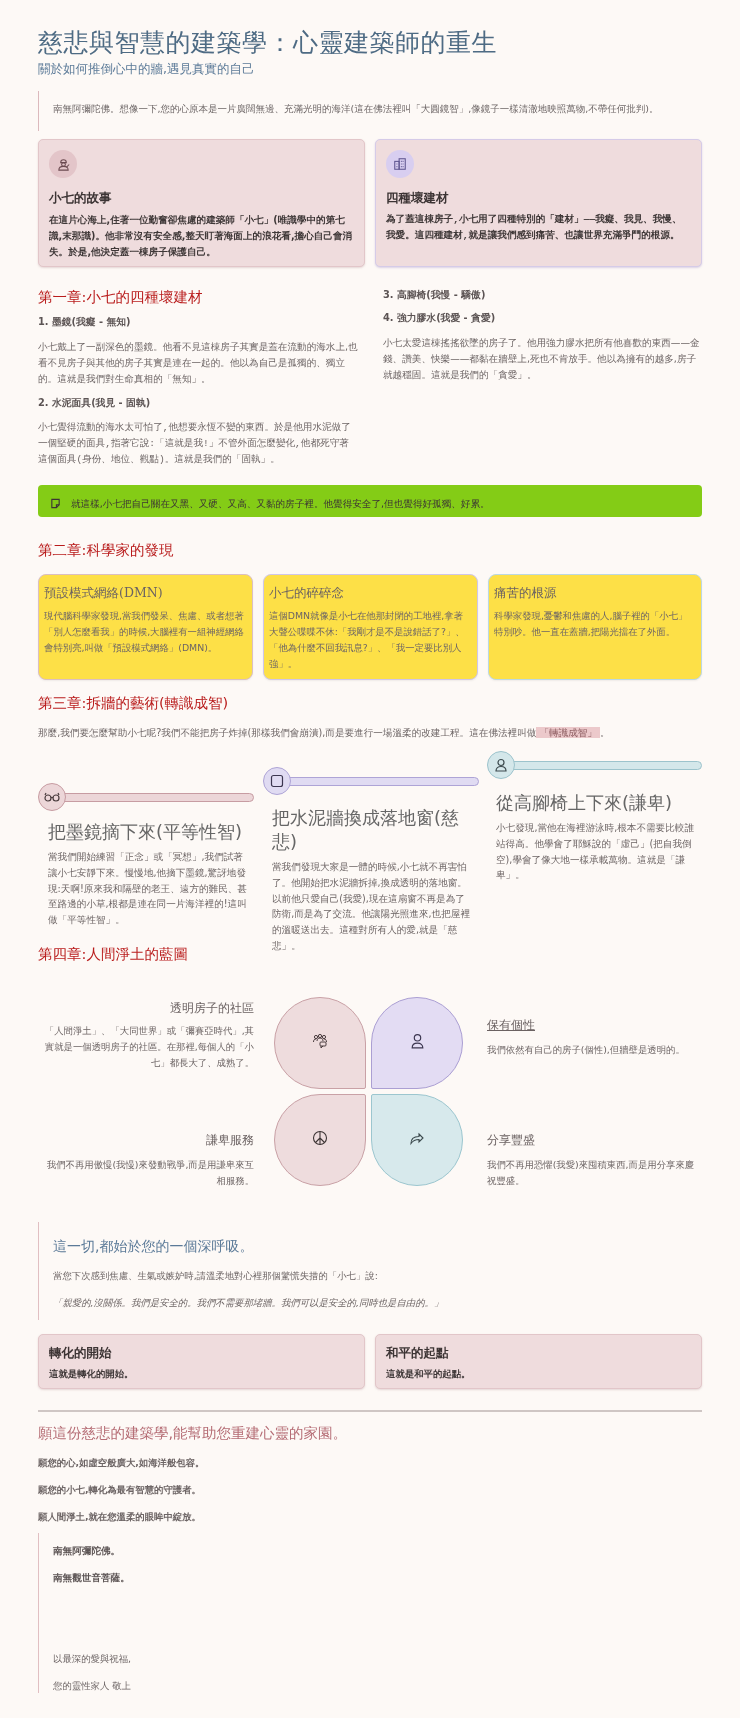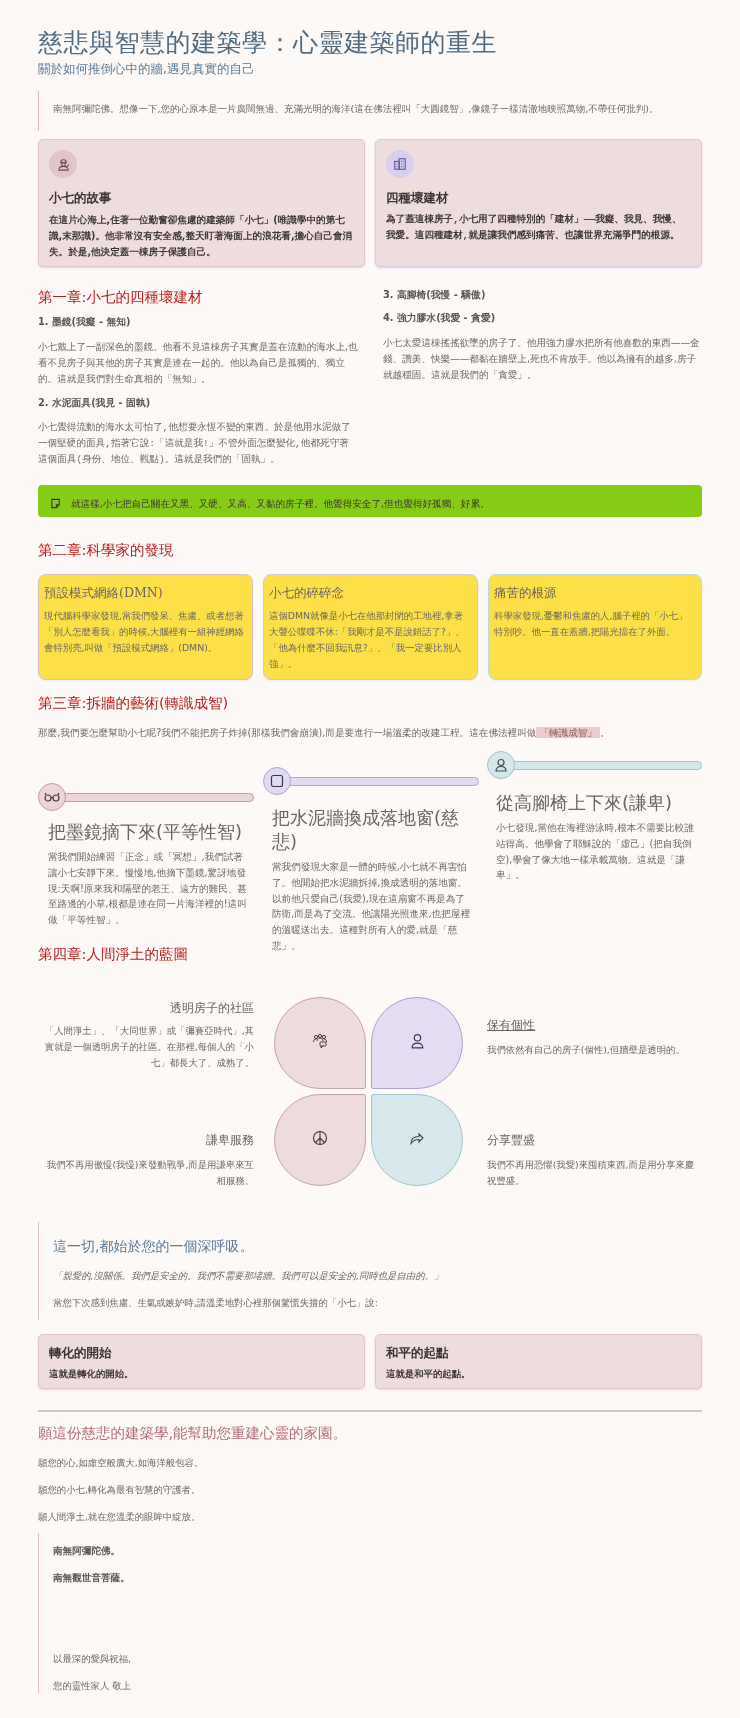--- a/index.html
+++ b/index.html
@@ -222,37 +222,37 @@
   <div class="bp-title" style="margin-bottom:8px;">謙卑服務</div>
   <div class="bp-text">我們不再用傲慢(我慢)來發動戰爭,而是用謙卑來互相服務。</div>
 </div>
 <div class="abs" style="left:487px;top:1132px;width:215px;">
   <div class="bp-title" style="margin-bottom:8px;">分享豐盛</div>
   <div class="bp-text">我們不再用恐懼(我愛)來囤積東西,而是用分享來慶祝豐盛。</div>
 </div>
 
 <div class="abs breath">
   <div style="font-size:14px;color:#5b7a98;padding-top:16px;">這一切,都始於您的一個深呼吸。</div>
+  <div style="font-size:9.4px;color:#6d6565;margin-top:14px;">當您下次感到焦慮、生氣或嫉妒時,請溫柔地對心裡那個驚慌失措的「小七」說:</div>
   <div style="font-size:9.4px;color:#6d6565;font-style:italic;margin-top:14px;">「親愛的,沒關係。我們是安全的。我們不需要那堵牆。我們可以是安全的,同時也是自由的。」</div>
-  <div style="font-size:9.4px;color:#6d6565;margin-top:14px;">當您下次感到焦慮、生氣或嫉妒時,請溫柔地對心裡那個驚慌失措的「小七」說:</div>
 </div>
 
 <div class="abs card" style="left:38px;top:1334px;width:327px;height:55px;padding:10px 10px;">
   <div class="card-title" style="margin-bottom:6px;">轉化的開始</div>
   <div style="font-size:9.4px;color:#3f3838;font-weight:600;">這就是轉化的開始。</div>
 </div>
 <div class="abs card" style="left:375px;top:1334px;width:327px;height:55px;padding:10px 10px;">
   <div class="card-title" style="margin-bottom:6px;">和平的起點</div>
   <div style="font-size:9.4px;color:#3f3838;font-weight:600;">這就是和平的起點。</div>
 </div>
 
 <div class="abs hr"></div>
 
 <div class="abs closing-title" style="left:38px;top:1424px;">願這份慈悲的建築學,能幫助您重建心靈的家園。</div>
-<div class="abs" style="left:38px;top:1457px;font-size:9.4px;color:#6d6565;">
+<div class="abs" style="left:38px;top:1457px;font-size:9.4px;color:#6d6565;font-weight:bold;">
   <div>願您的心,如虛空般廣大,如海洋般包容。</div>
   <div style="margin-top:14px;">願您的小七,轉化為最有智慧的守護者。</div>
   <div style="margin-top:14px;">願人間淨土,就在您溫柔的眼眸中綻放。</div>
 </div>
 
 <div class="abs sign">
   <div style="font-size:9.6px;font-weight:bold;color:#5c5454;margin-top:12px;">南無阿彌陀佛。</div>
   <div style="font-size:9.6px;font-weight:bold;color:#5c5454;margin-top:14px;">南無觀世音菩薩。</div>
   <div style="font-size:9.4px;color:#6d6565;margin-top:68px;">以最深的愛與祝福,</div>
   <div style="font-size:9.4px;color:#6d6565;margin-top:14px;">您的靈性家人 敬上</div>

